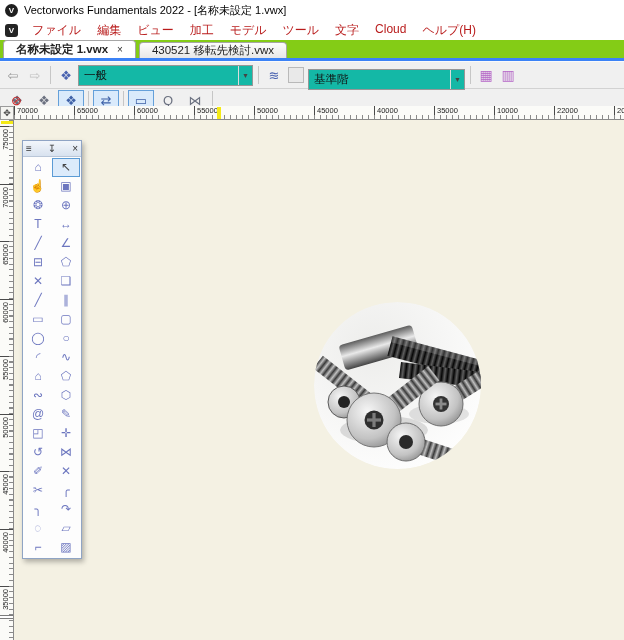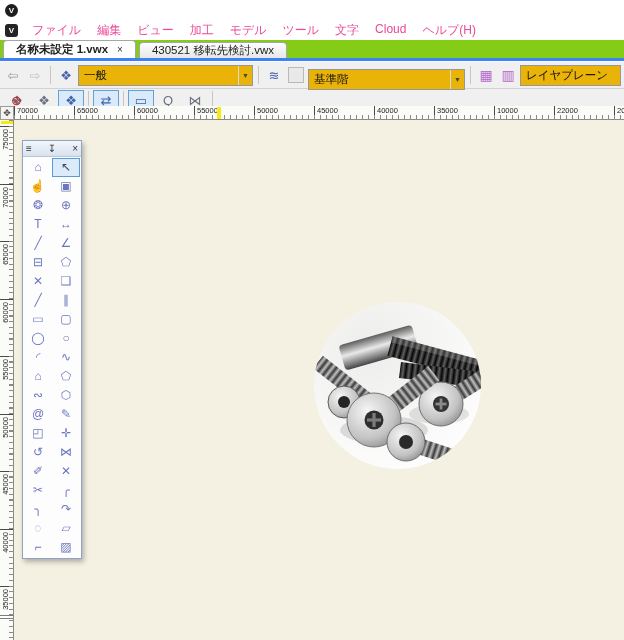--- a/index.html
+++ b/index.html
@@ -9,21 +9,21 @@
   
   .titlebar{height:20px;display:flex;align-items:center;gap:6px;padding-left:5px;background:#fff;}
   .vw-logo{width:13px;height:13px;border-radius:50%;background:#1f1f1f;color:#fff;font-size:8px;
            font-weight:bold;display:flex;align-items:center;justify-content:center;flex:0 0 auto;}
   .title-text{font-size:11px;color:#000;white-space:nowrap;}
 
   
   .menubar{height:20px;display:flex;align-items:center;background:#fff;padding-left:5px;}
   .menu-appicon{width:13px;height:13px;border-radius:3px;background:#242424;color:#fff;font-size:8px;
                 font-weight:bold;display:flex;align-items:center;justify-content:center;margin-right:6px;}
-  .menu-item{font-size:12px;color:#ec4899;padding:2px 8px;white-space:nowrap;text-align:center;}
+  .menu-item{font-size:12px;color:#b91c1c;padding:2px 8px;white-space:nowrap;text-align:center;}
 
   
   .tabbar{height:18px;background:#84cc16;display:flex;align-items:flex-end;padding-left:3px;
           border-bottom:3px solid #3b82f6;}
   .tab{height:15px;display:flex;align-items:center;padding:0 12px;font-size:11.5px;color:#222;
        background:linear-gradient(#fdfdfd,#e7e7e7);border:1px solid #a6a6a6;border-bottom:none;
        border-radius:4px 4px 0 0;margin-right:3px;white-space:nowrap;max-width:175px;overflow:hidden;}
   .tab.active{background:#fff;font-weight:bold;height:17px;}
   .tab-close{margin-left:9px;font-size:10px;color:#333;font-weight:normal;}
   .tab-close:empty{display:none;}
@@ -31,21 +31,21 @@
   
   .toolbar1{height:26px;background:#f0f0f0;display:flex;align-items:center;gap:2px;padding:0 3px;
             border-bottom:1px solid #d2d2d2;border-top:1px solid #fafafa;}
   .tb-btn{width:20px;height:20px;display:flex;align-items:center;justify-content:center;font-size:13px;
           color:#5e6eae;flex:0 0 auto;}
   .tb-btn.gray{color:#9a9a9a;}
   .tb-btn.blue{color:#4a63b0;}
   .tb-btn.purple{color:#b465c6;font-size:14px;}
   .tb-sq{width:14px;height:14px;border:1px solid #b9b9b9;background:#e9e9e9;flex:0 0 auto;margin:0 2px;}
   .sep{width:1px;height:18px;background:#c6c6c6;margin:0 3px;flex:0 0 auto;}
-  .combo{height:19px;background:#eab308;border:1px solid #979797;display:flex;align-items:center;
+  .combo{height:19px;background:#14b8a6;border:1px solid #979797;display:flex;align-items:center;
          font-size:11.5px;color:#111;padding-left:5px;flex:0 0 auto;}
   .combo .arrow{margin-left:auto;align-self:stretch;width:13px;display:flex;align-items:center;
                 justify-content:center;font-size:7px;color:#444;border-left:1px solid #dcdcdc;}
   .combo.c1{width:168px;}.combo.c2{width:150px;margin-top:8px;}.combo.c3{flex:1 1 auto;}
 
   
   .toolbar2{height:22px;background:#f0f0f0;display:flex;align-items:center;gap:1px;padding:0 4px;
             border-bottom:1px solid #cfcfcf;}
   .mode-btn{width:24px;height:19px;display:flex;align-items:center;justify-content:center;font-size:13px;
             color:#6b7180;border:1px solid transparent;flex:0 0 auto;position:relative;}
@@ -93,20 +93,21 @@
         line-height:19px;}
   .tool.active{background:#dcebfb;box-shadow:inset 0 0 0 1px #5b9bd5;color:#444;}
 </style>
 </head>
 <body>
 
 <div id="app">
 
   <div class="titlebar">
     <span class="vw-logo">V</span>
+    <span class="title-text">Vectorworks Fundamentals 2022 - [名称未設定 1.vwx]</span>
   </div>
 
   <div class="menubar">
     <span class="menu-appicon">V</span>
     <span style="display:flex;">
         <span class="menu-item">ファイル</span>
         <span class="menu-item">編集</span>
         <span class="menu-item">ビュー</span>
         <span class="menu-item">加工</span>
         <span class="menu-item">モデル</span>
@@ -142,23 +143,20 @@
     <span class="sep"></span>
     <span class="tb-btn blue">≋</span>
     <span class="tb-sq"></span>
     <span class="combo c2">
       <span>基準階</span>
       <span class="arrow">▼</span>
     </span>
     <span class="sep"></span>
     <span class="tb-btn purple">▦</span>
     <span class="tb-btn purple">▥</span>
-    <span class="combo c3">
-      <span>レイヤプレーン</span>
-    </span>
   </div>
 
   <div class="toolbar2">
     <span class="mode-btn">
       <span>❖</span>
       <span class="overlay">⊘</span>
     </span>
     <span class="mode-btn">❖</span>
     <span class="mode-btn on">❖</span>
     <span class="sep"></span>

